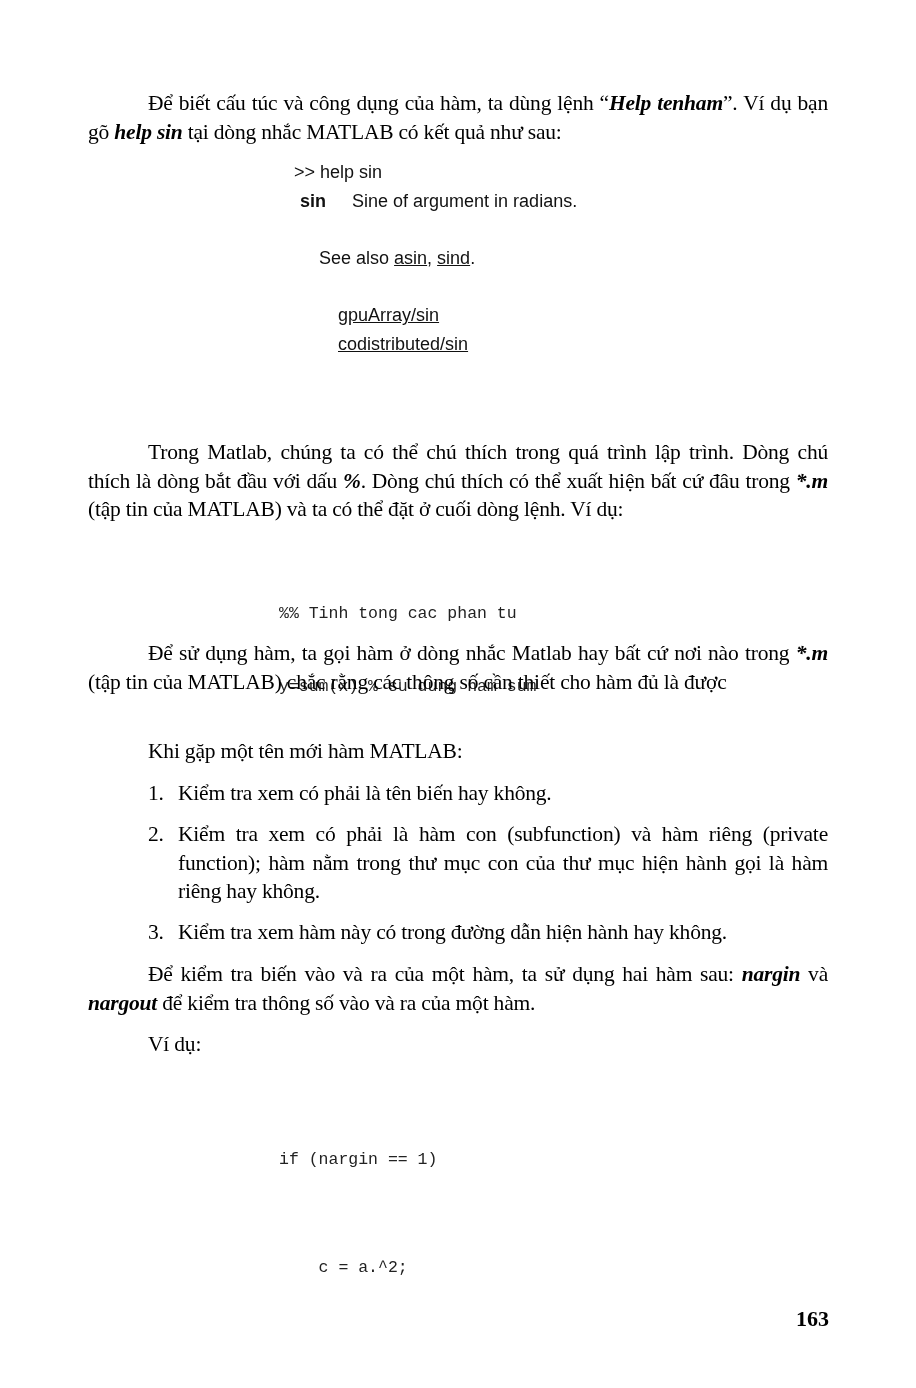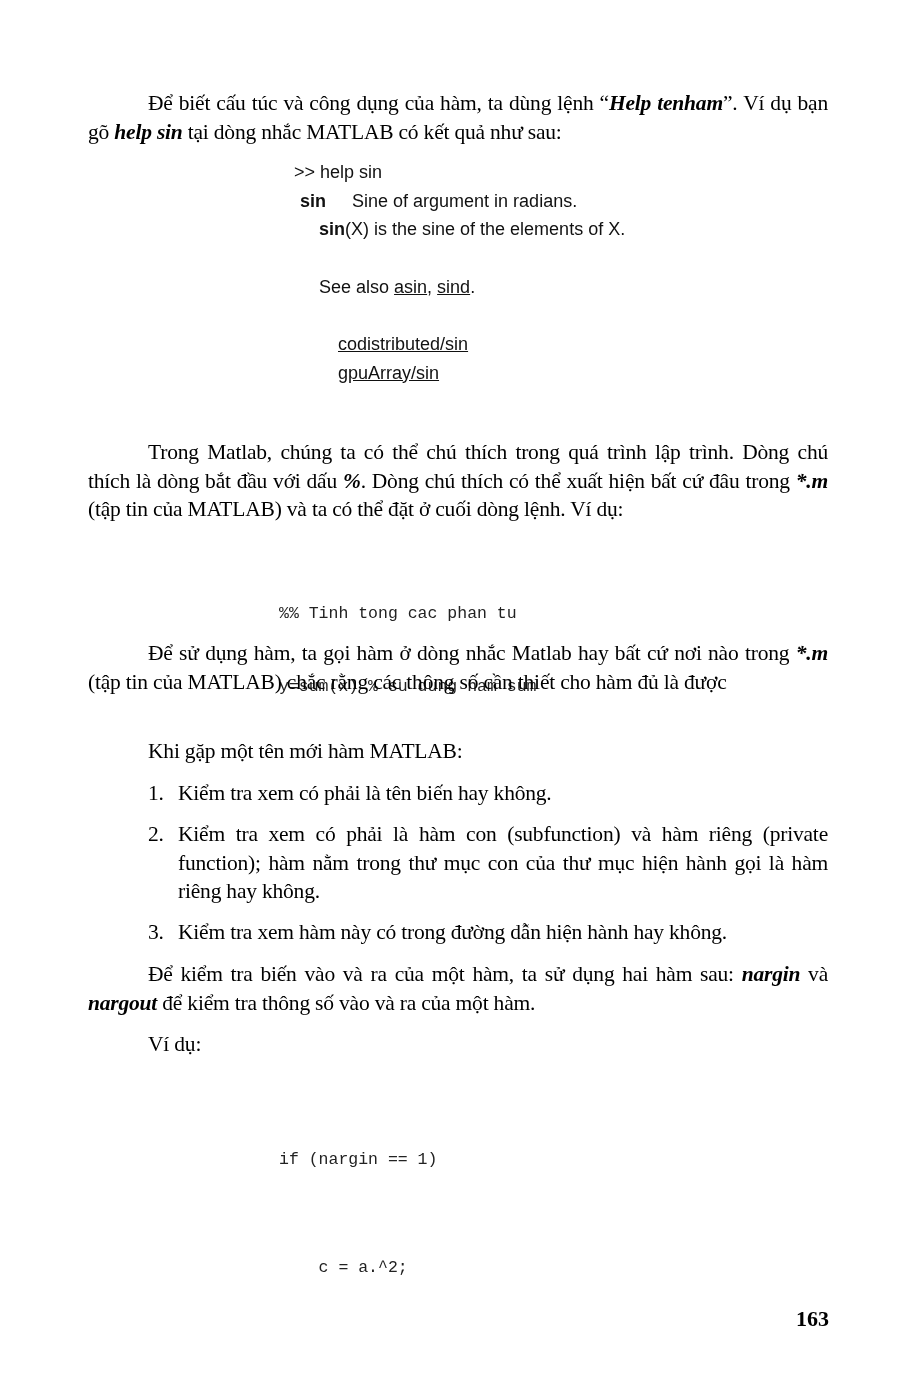--- a/index.html
+++ b/index.html
@@ -46,30 +46,27 @@
 
   <div class="para indent" style="top:89px;">
     <span>Để biết cấu túc và công dụng của hàm, ta dùng lệnh “</span><span class="bi">Help tenham</span><span>”. Ví dụ bạn gõ </span><span class="bi">help sin</span><span> tại dòng nhắc MATLAB có kết quả như sau:</span>
   </div>
 
   <div class="console" style="left:266px; top:158px;margin-left:28px;">
     <div>&gt;&gt; help sin</div>
     <div style="margin-left:6px;">
       <span class="b">sin</span><span style="display:inline-block;width:26px;"></span><span>Sine of argument in radians.</span>
     </div>
-    <div style="margin-left:25px;">
-      <span class="b">sin</span><span>(X) is the sine of the elements of X.</span>
-    </div>
     <div style="height:28.7px;"></div>
     <div style="margin-left:25px;">
       <span>See also </span><span class="u">asin</span>, <span class="u">sind</span>.
     </div>
     <div style="height:28.7px;"></div>
+    <div style="margin-left:44px;"><span class="u">gpuArray/sin</span></div>
     <div style="margin-left:44px;"><span class="u">codistributed/sin</span></div>
-    <div style="margin-left:44px;"><span class="u">gpuArray/sin</span></div>
   </div>
 
   <div class="para indent" style="top:438px;">
     <span>Trong Matlab, chúng ta có thể chú thích trong quá trình lập trình. Dòng chú thích là dòng bắt đầu với dấu </span><span class="bi">%</span><span>. Dòng chú thích có thể xuất hiện bất cứ đâu trong </span><span class="bi">*.m</span><span> (tập tin của MATLAB) và ta có thể đặt ở cuối dòng lệnh. Ví dụ:</span>
   </div>
 
   <div class="code" style="top:566px;">
     <div>%% Tinh tong cac phan tu</div>
     <div style="margin-top:16px;">y=sum(x) % su dung ham sum</div>
   </div>

